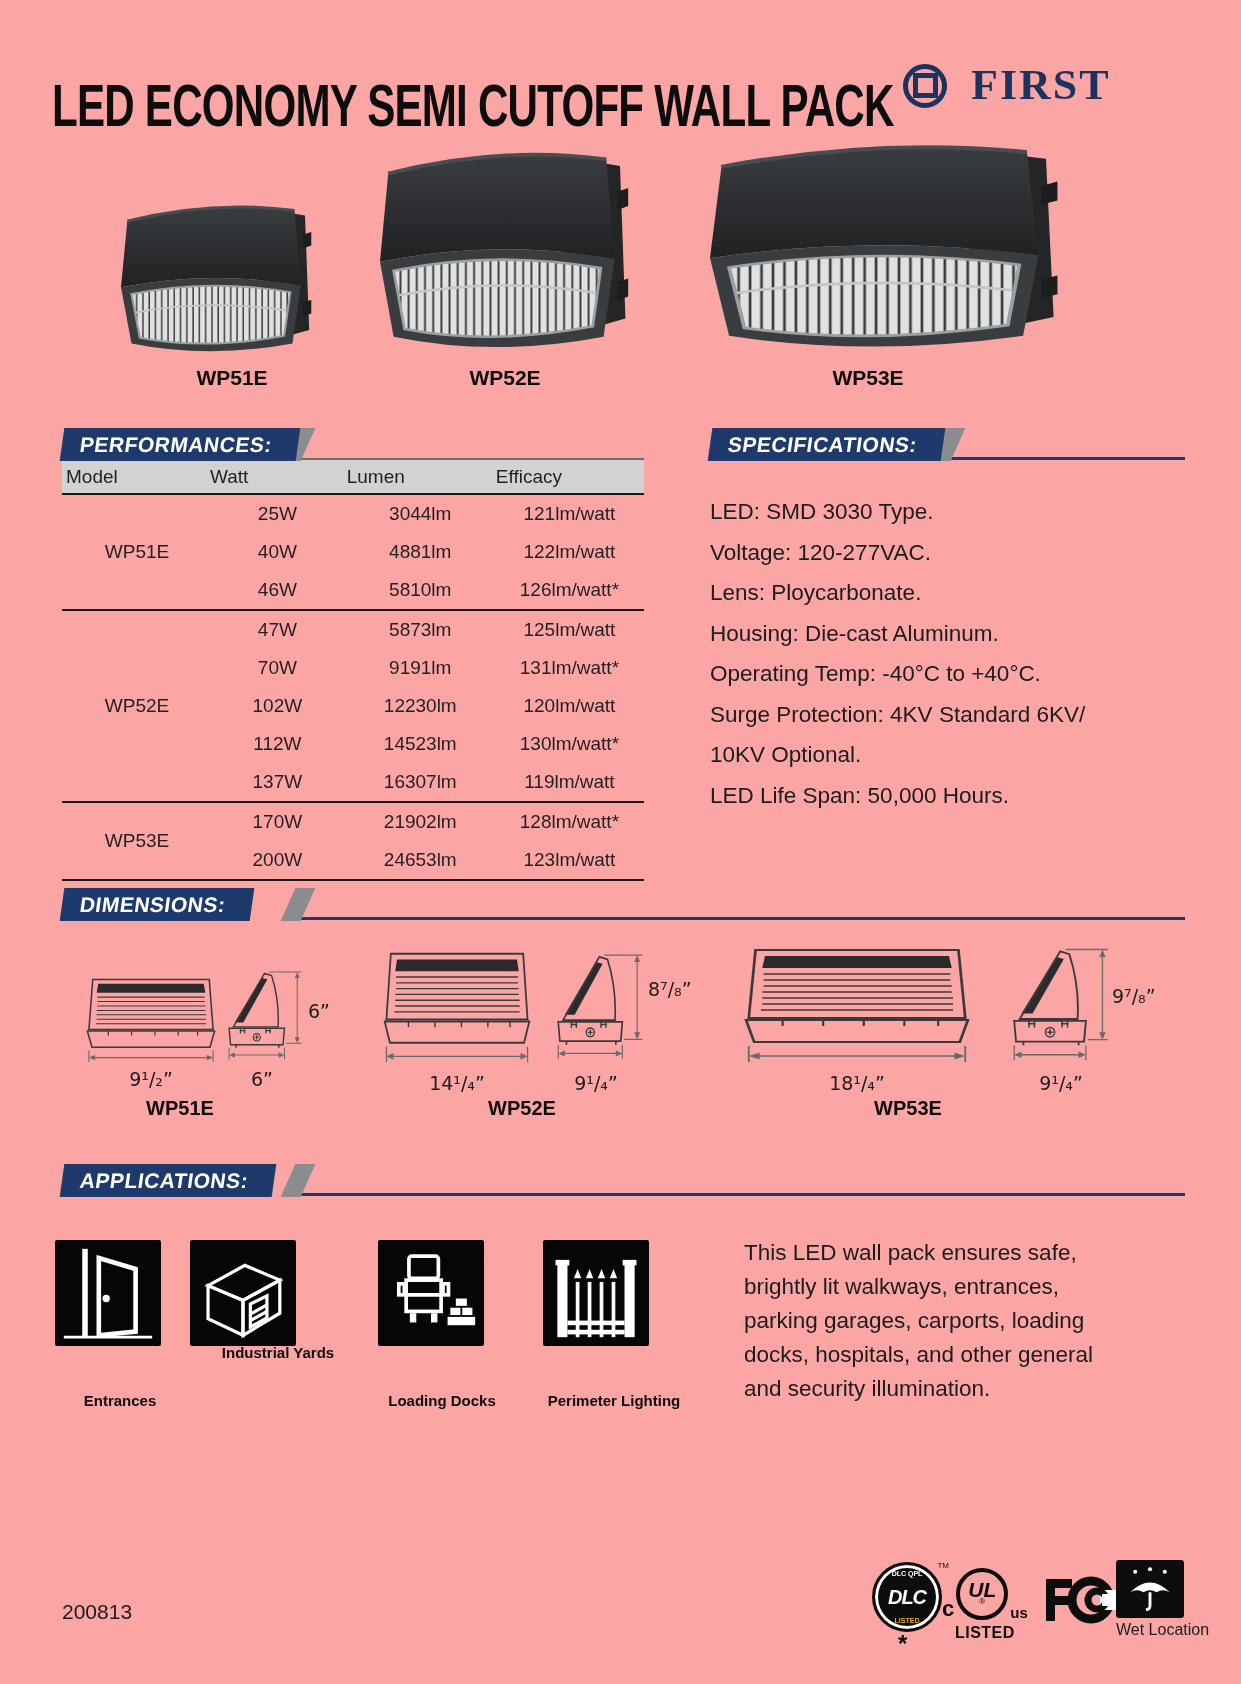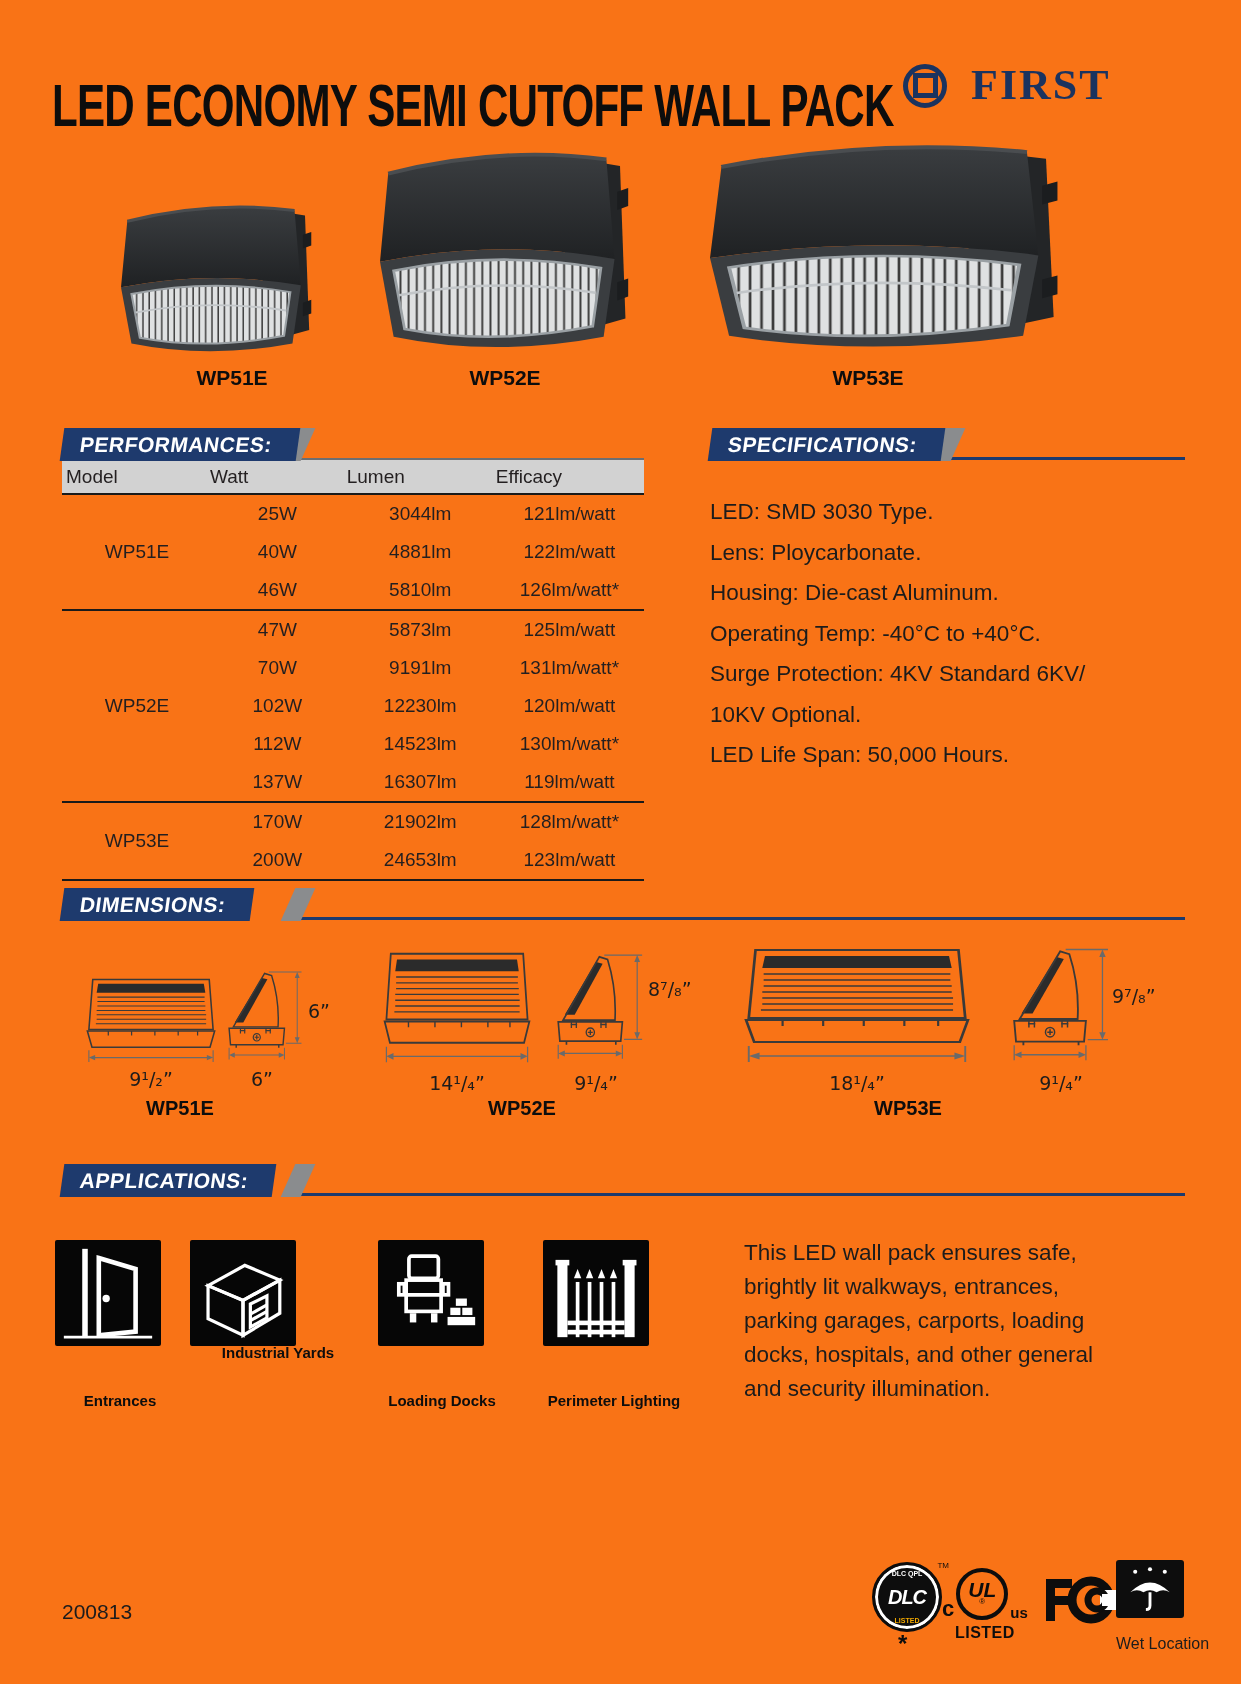--- a/index.html
+++ b/index.html
@@ -1,17 +1,17 @@
 <!DOCTYPE html>
 <html><head>
 <meta charset="utf-8">
 <style>
   html,body{margin:0;padding:0;background:#ffffff;}
   .page{
-    position:relative;width:1241px;height:1684px;margin:0 auto;background:#f97316;
+    position:relative;width:1241px;height:1684px;margin:0 auto;background:#fca5a5;
     font-family:"Liberation Sans", sans-serif;color:#231f20;overflow:hidden;
   }
   
   .doc-title{
     position:absolute;left:52px;top:72px;font-size:54px;font-weight:800;
     letter-spacing:-1px;color:#0d0d0d;transform:scale(.78,1.08);transform-origin:left top;
     white-space:nowrap;font-family:"Liberation Sans",sans-serif;
   }
   .brand{position:absolute;left:903px;top:60px;display:flex;align-items:center;gap:24px;}
   .brand-mark{width:44px;height:44px;border:5px solid #1b335f;border-radius:50%;
@@ -70,21 +70,21 @@
   .ul-wrap{display:flex;align-items:flex-end;gap:2px;}
   .ul-c{font-size:22px;font-weight:800;color:#0d0d0d;line-height:1;}
   .ul-circle{width:52px;height:52px;border-radius:50%;border:4px solid #0d0d0d;display:flex;
     align-items:center;justify-content:center;box-sizing:border-box;flex-direction:column;}
   .ul-core{font-size:21px;font-weight:800;font-style:italic;color:#0d0d0d;line-height:.8;}
   .ul-reg{font-size:8px;color:#0d0d0d;line-height:1;}
   .ul-us{font-size:15px;font-weight:800;color:#0d0d0d;line-height:1;}
   .ul-listed{font-size:16px;font-weight:800;color:#0d0d0d;text-align:center;margin-top:4px;letter-spacing:.5px;}
   .wet-box{width:68px;height:58px;background:#0d0d0d;border-radius:3px;display:flex;
     align-items:center;justify-content:center;}
-  .wet-label{font-size:16px;color:#1c1c1c;margin-top:17px;white-space:nowrap;}
+  .wet-label{font-size:16px;color:#1c1c1c;margin-top:3px;white-space:nowrap;}
   .doc-number{position:absolute;left:62px;top:1600px;font-size:21px;color:#1c1c1c;}
 </style>
 </head>
 <body>
 
 <div class="page">
 
   <div class="doc-title">LED ECONOMY SEMI CUTOFF WALL PACK</div>
   <div class="brand">
     <div class="brand-mark">
@@ -197,20 +197,21 @@
           <td class="c-eff">123lm/watt</td>
         </tr>
       </tbody>
   </table>
 
   <div class="banner-line" style="left:940px;top:457px;width:245px"></div>
   <div class="banner-fold" style="left:938px;top:428px"></div>
   <div class="banner" style="left:710px;top:428px">SPECIFICATIONS:</div>
   <div class="spec-list" id="spec-list">
       <div>LED: SMD 3030 Type.</div>
+      <div>Voltage: 120-277VAC.</div>
       <div>Lens: Ploycarbonate.</div>
       <div>Housing: Die-cast Aluminum.</div>
       <div>Operating Temp: -40°C to +40°C.</div>
       <div>Surge Protection: 4KV Standard 6KV/</div>
       <div>10KV Optional.</div>
       <div>LED Life Span: 50,000 Hours.</div>
     </div>
 
   <div class="banner-line" style="left:290px;top:917px;width:895px"></div>
   <div class="banner-fold" style="left:288px;top:888px"></div>

